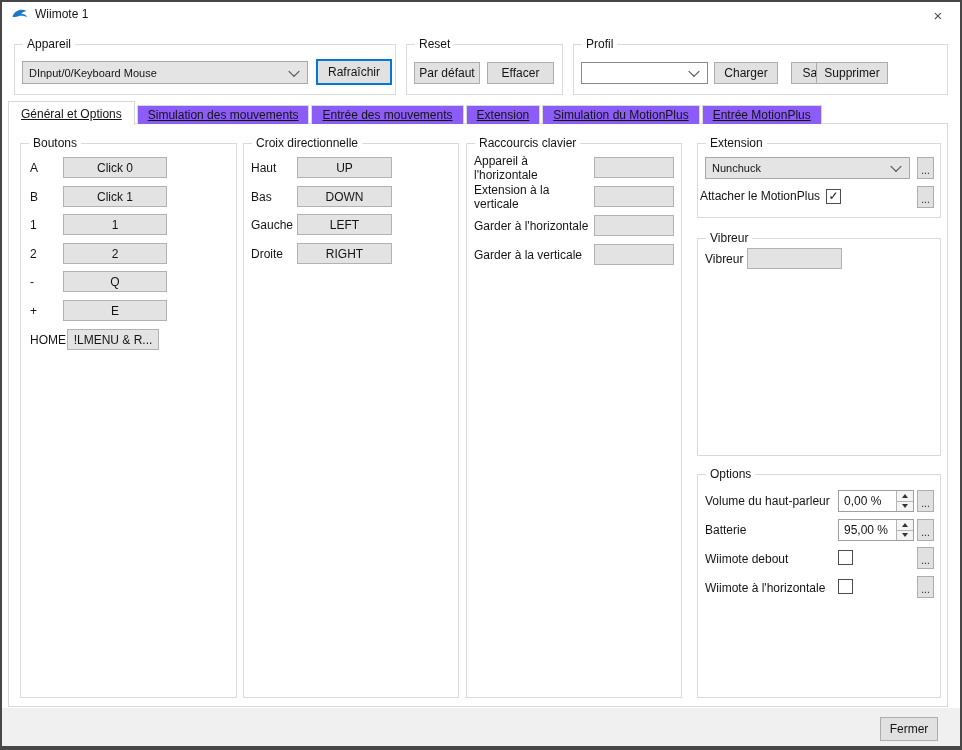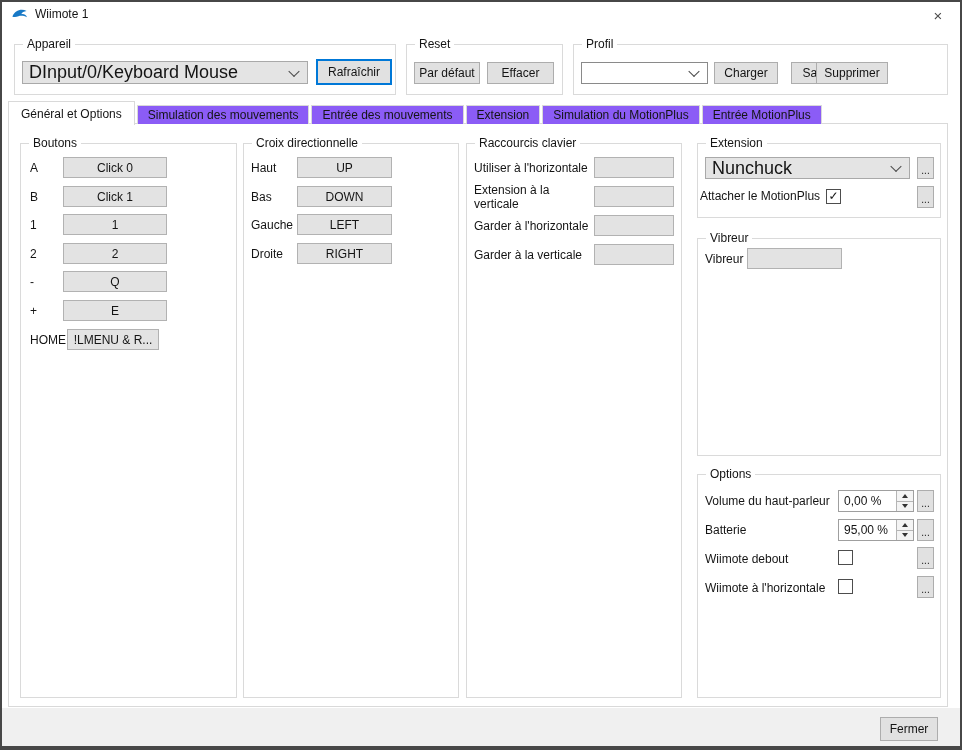--- a/index.html
+++ b/index.html
@@ -27,21 +27,21 @@
     display:flex; align-items:center; justify-content:center; font-size:12px; white-space:nowrap;
   }
   .pbtn.accent { border:2px solid #0078d7; }
   .mbtn {
     background:#e3e3e3; border:1px solid #b2b2b2; box-sizing:border-box; height:21px;
     display:flex; align-items:center; justify-content:center; font-size:12px;
     white-space:nowrap; overflow:hidden;
   }
   .combo {
     position:absolute; box-sizing:border-box; background:#e4e4e4; border:1px solid #a9a9a9;
-    display:flex; align-items:center; padding-left:6px; font-size:18px;
+    display:flex; align-items:center; padding-left:6px; font-size:11px;
   }
   .combo.editable { background:#ffffff; border-color:#8a8a8a; }
   .chev { position:absolute; right:9px; top:50%; width:7px; height:7px;
     transform:translateY(-70%) rotate(45deg);
     border-right:1.4px solid #4a4a4a; border-bottom:1.4px solid #4a4a4a; }
   .cb { width:13px; height:13px; border:1px solid #4d4d4d; background:#fff; box-sizing:content-box;
     display:flex; align-items:center; justify-content:center; font-size:12px; line-height:1; }
   .row { position:absolute; display:flex; align-items:center; height:21px; }
   .row .lbl { flex:none; }
   .spin { position:absolute; width:76px; height:22px; box-sizing:border-box;
@@ -49,21 +49,21 @@
   .spin .val { flex:1; padding-left:5px; line-height:20px; font-size:12px; }
   .spin .arrows { width:16px; display:flex; flex-direction:column; border-left:1px solid #b5b5b5; }
   .spin .cell { flex:1; display:flex; align-items:center; justify-content:center; background:#f4f4f4; }
   .spin .cell + .cell { border-top:1px solid #b5b5b5; }
   .tri-up { width:0; height:0; border-left:3px solid transparent; border-right:3px solid transparent; border-bottom:4px solid #333; }
   .tri-down { width:0; height:0; border-left:3px solid transparent; border-right:3px solid transparent; border-top:4px solid #333; }
   .more { position:absolute; width:17px; height:22px; background:#e1e1e1; border:1px solid #adadad;
     box-sizing:border-box; display:flex; align-items:flex-end; justify-content:center;
     font-size:10px; line-height:1.4; letter-spacing:0; color:#222; }
   
-  .tabbar { position:absolute; left:8px; top:100px; height:24px; display:flex; align-items:flex-end; z-index:5; }
+  .tabbar { position:absolute; left:8px; top:100px; height:24px; display:flex; align-items:flex-end; z-index:5;text-decoration:underline; }
   .tab { height:19px; background:#8b5cf6; border:1px solid #d9d9d9; border-bottom:none;
     box-sizing:border-box; padding:0 10px; display:flex; align-items:center; margin-right:2px; font-size:12px; }
   .tab.selected { height:24px; background:#ffffff; padding:0 12px; margin-bottom:-1px; z-index:6; position:relative; }
   .pane { position:absolute; left:8px; top:123px; width:940px; height:584px;
     border:1px solid #d9d9d9; box-sizing:border-box; background:#ffffff; z-index:1; }
   
   .footer { position:absolute; left:0; top:708px; width:962px; height:42px; background:#f0f0f0; }
 </style>
 </head>
 <body>
@@ -161,21 +161,21 @@
 </div>
 <div class="row" style="left:251px; top:243px; z-index:3;">
   <span class="lbl" style="width:46px;">Droite</span>
   <div class="mbtn" style="width:95px;">RIGHT</div>
 </div>
 
 <div class="gb" style="left:466px; top:143px; width:216px; height:555px; z-index:2;">
   <span class="gb-title">Raccourcis clavier</span>
 </div>
 <div class="row" style="left:474px; top:157px; z-index:3;">
-  <span class="lbl" style="width:120px;">Utiliser à l'horizontale</span>
+  <span class="lbl" style="width:120px;">Appareil à l'horizontale</span>
   <div class="mbtn" style="width:80px;"></div>
 </div>
 <div class="row" style="left:474px; top:186px; z-index:3;">
   <span class="lbl" style="width:120px;">Extension à la verticale</span>
   <div class="mbtn" style="width:80px;"></div>
 </div>
 <div class="row" style="left:474px; top:215px; z-index:3;">
   <span class="lbl" style="width:120px;">Garder à l'horizontale</span>
   <div class="mbtn" style="width:80px;"></div>
 </div>

